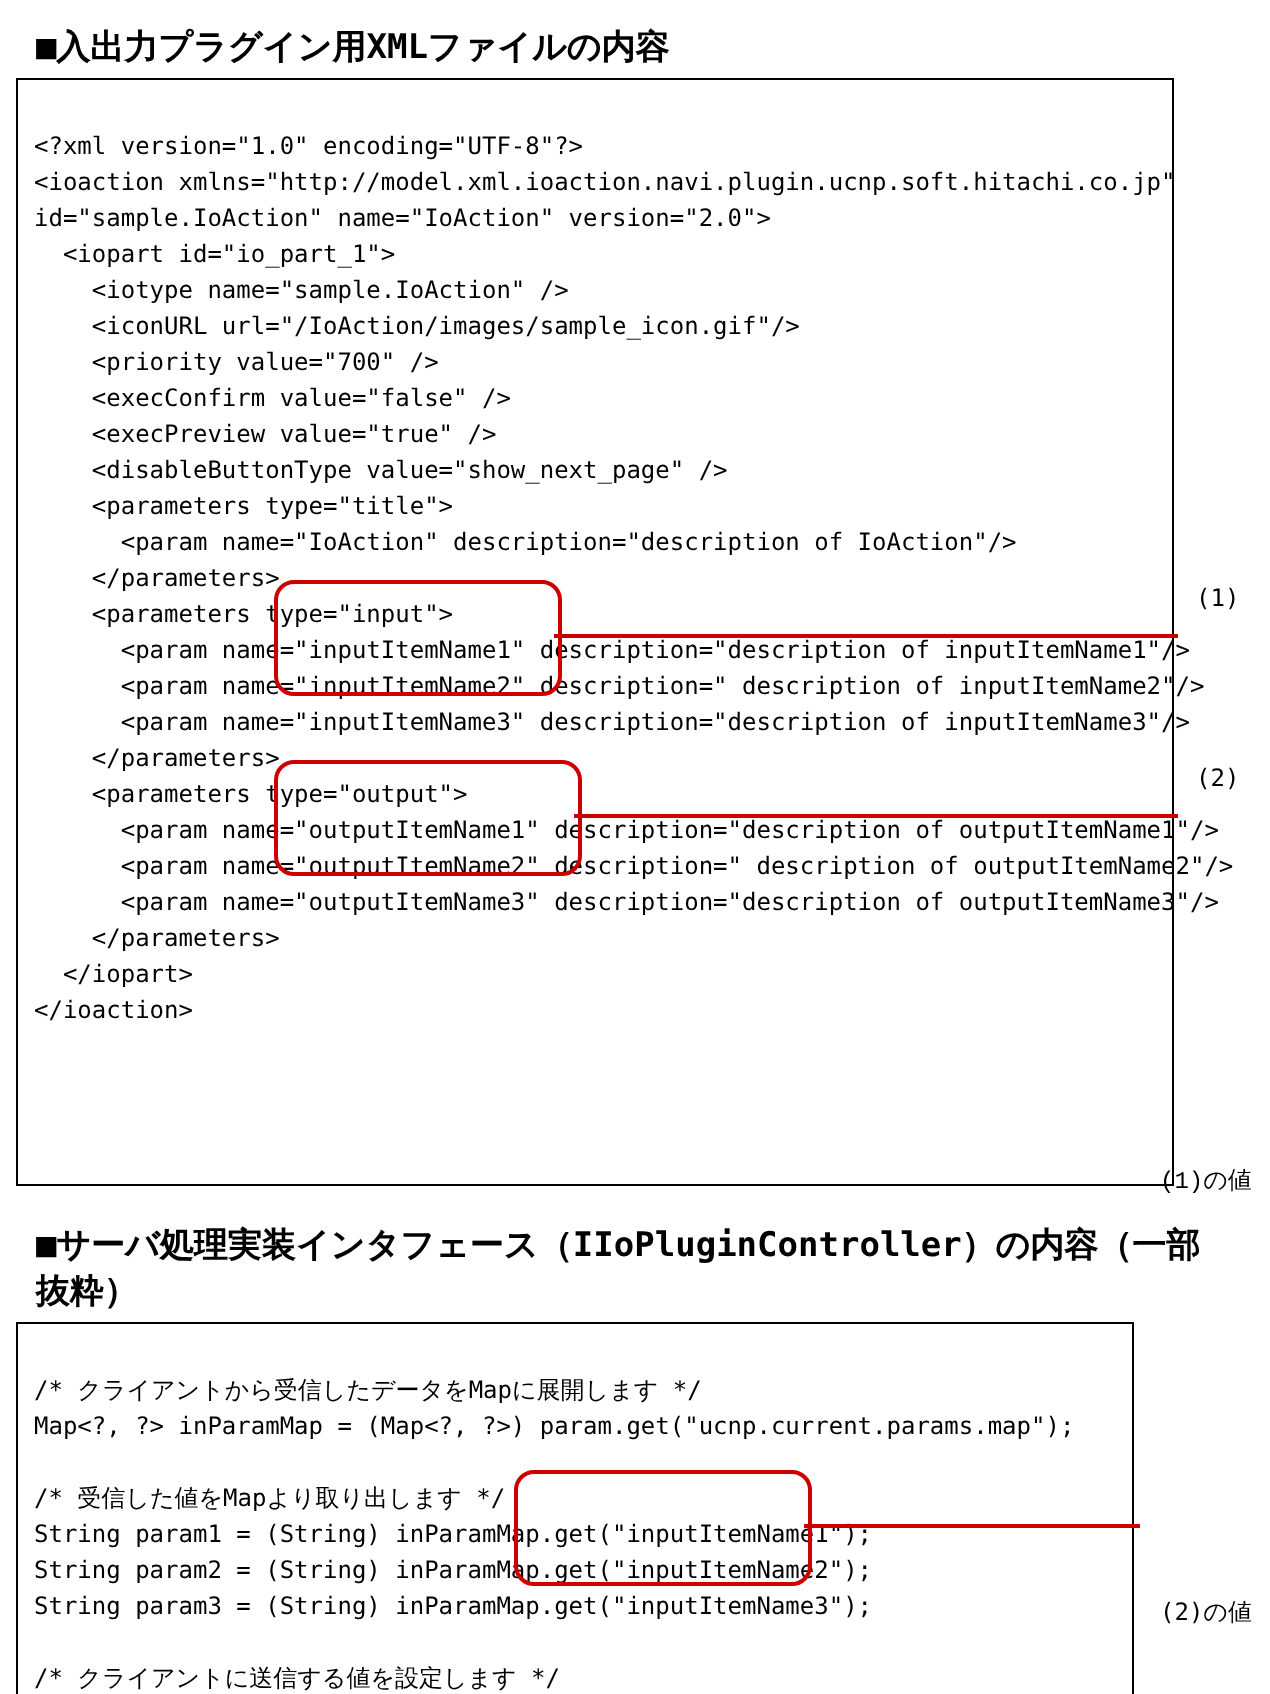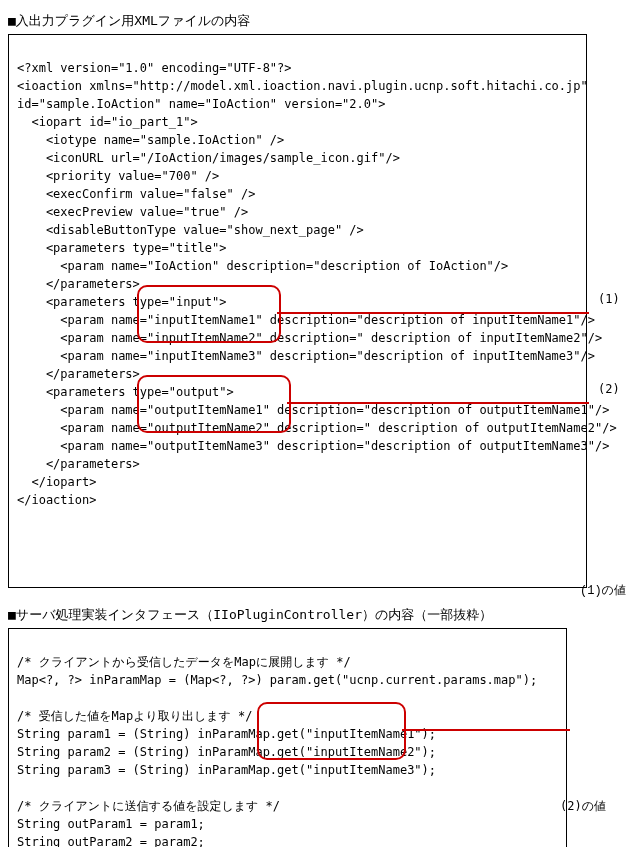--- a/index.html
+++ b/index.html
@@ -5,23 +5,23 @@
     body {
       font-family: "MS Gothic", "Osaka-Mono", monospace;
       font-size: 12px;
       margin: 0;
       padding: 8px;
       width: 619px;
       background: #fff;
       color: #000;
     }
     .section-title {
-      font-weight: normal;
-      margin: 4px 0;
-      font-size: 13px;
+      font-weight: bold;
+      margin: 4px 10px;
+      font-size: 17px;
     }
     .code-box {
       border: 1px solid #000;
       padding: 6px 8px;
       white-space: pre;
       line-height: 1.5;
       position: relative;
       margin-bottom: 18px;
     }
     .highlight-box {
@@ -101,13 +101,13 @@
 /* Mapに送信するデータを設定します */
 outParamMap.put("outputItemName1", outParam1);
 outParamMap.put("outputItemName2", outParam2);
 outParamMap.put("outputItemName3", outParam3);</span>
 <div class="highlight-box" style="left:248px; top:73px; width:145px; height:54px;"></div>
 
 <div class="annotation-line" style="left:393px; top:100px; width:168px;"></div>
 
 </div>
 <div class="annotation-label" style="left:580px; top:582px;font-family:Liberation Mono, monospace;">(1)の値</div>
-<div class="annotation-label" style="left:560px; top:798px;">(2)の値</div>
+<div class="annotation-label" style="left:580px; top:798px;">(2)の値</div>
 
 </body></html>

